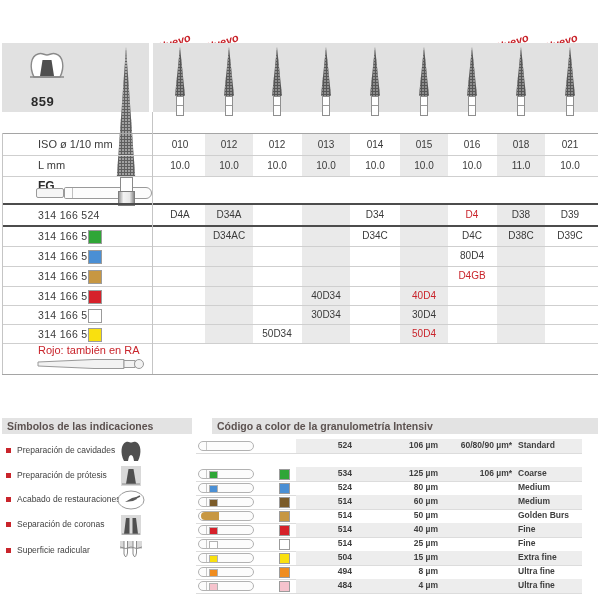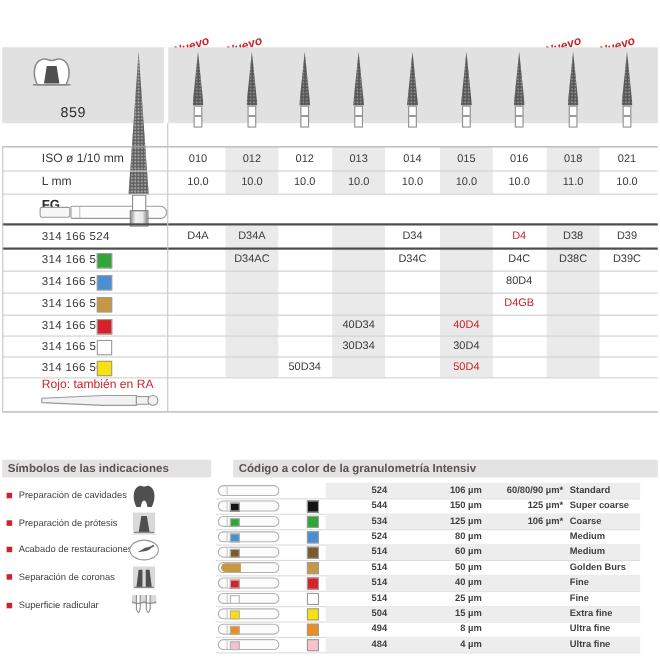--- a/index.html
+++ b/index.html
@@ -5,21 +5,21 @@
   html,body{margin:0;padding:0;background:#fff;}
   .page{position:relative;width:600px;height:600px;background:#fff;overflow:hidden;
         font-family:"Liberation Sans",sans-serif;color:#3a3a3a;}
   .abs{position:absolute;}
 
   
   .band{left:2px;top:43px;width:596px;height:69px;background:#e1e1e1;}
   .band-gap{left:149px;top:43px;width:4px;height:69px;background:#fff;}
   .nuevo{color:#c9242b;font-size:11px;font-weight:bold;font-style:italic;
          transform:rotate(-18deg);transform-origin:left bottom;top:41px;}
-  .fig-id{left:55px;top:94px;font-size:13px;font-weight:normal;color:#2b2b2b;letter-spacing:.5px;}
+  .fig-id{left:31px;top:94px;font-size:13px;font-weight:bold;color:#2b2b2b;letter-spacing:.5px;}
 
   
   .stripe{background:#eaeaea;width:48px;}
   .stripeA{top:134px;height:42px;}
   .stripeB{top:205px;height:138px;}
   .s1{left:205px}.s2{left:302px}.s3{left:400px}.s4{left:497px}
 
   
   .hline{left:2px;width:596px;height:1px;background:#cfcfcf;}
   .hline.mid{background:#a5a5a5;}
@@ -309,30 +309,20 @@
   </div>
 
   <div class="abs gr-row alt" style="top:439px">
     <div class="gr-bg"></div>
     <div class="gr-bur"></div>
     <span class="gr-code">524</span>
     <span class="gr-grit">106 µm</span>
     <span class="gr-alt2">60/80/90 µm*</span>
     <span class="gr-name">Standard</span>
   </div>
-  <div class="abs gr-row" style="top:453px">
-    <div class="gr-bur">
-        <span class="gr-band" style="background: rgb(18, 18, 18);"></span>
-      </div>
-    <span class="gr-sq" style="background: rgb(18, 18, 18);"></span>
-    <span class="gr-code">544</span>
-    <span class="gr-grit">150 µm</span>
-    <span class="gr-alt2">125 µm*</span>
-    <span class="gr-name">Super coarse</span>
-  </div>
   <div class="abs gr-row alt" style="top:467px">
     <div class="gr-bg"></div>
     <div class="gr-bur">
         <span class="gr-band" style="background: rgb(47, 166, 55);"></span>
       </div>
     <span class="gr-sq" style="background: rgb(47, 166, 55);"></span>
     <span class="gr-code">534</span>
     <span class="gr-grit">125 µm</span>
     <span class="gr-alt2">106 µm*</span>
     <span class="gr-name">Coarse</span>

